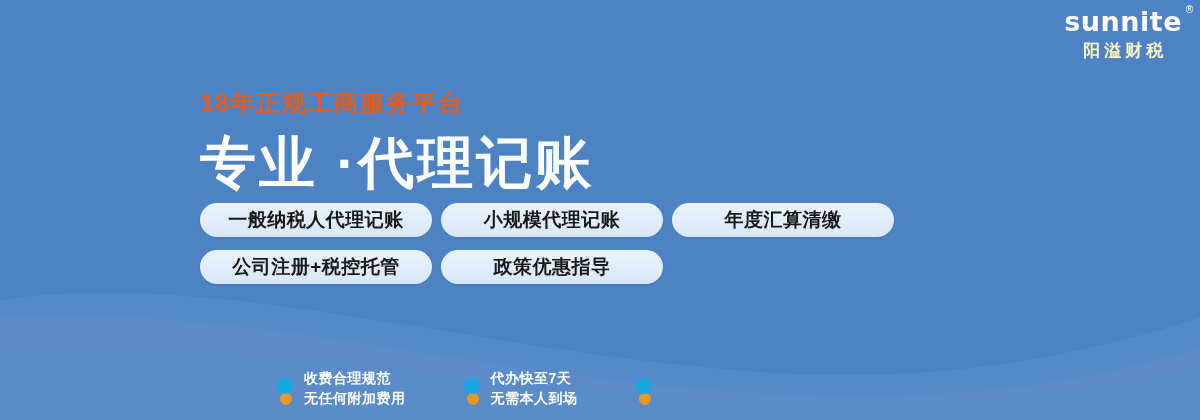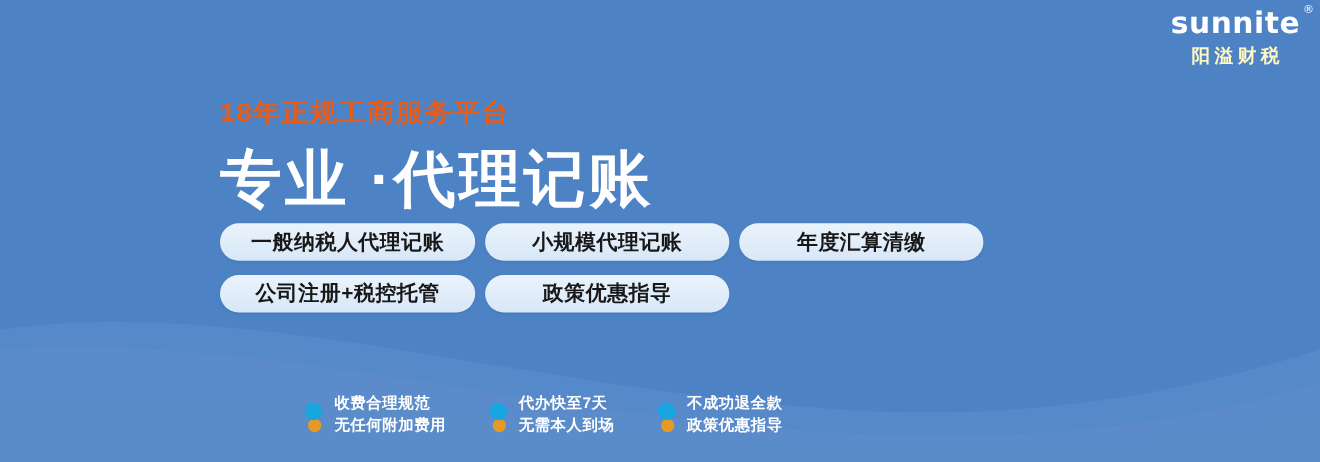--- a/index.html
+++ b/index.html
@@ -95,24 +95,24 @@
     color:#181818;
     font-size:19px;
     font-weight:bold;
     letter-spacing:0.5px;
     white-space:nowrap;
     box-shadow:0 1px 2px rgba(20,50,90,0.14);
   }
   
   .features {
     position:absolute;
-    left:276px; top:357px;
+    left:276px; top:369px;
     display:flex;
     align-items:center;
-    gap:38px;
+    gap:57px;
   }
   .feature {
     display:flex;
     align-items:center;
     gap:8px;
   }
   .feature-icon {
     position:relative;
     width:20px; height:32px;
     flex:0 0 20px;
@@ -190,20 +190,16 @@
     </div>
 
     <div class="feature">
       <span class="feature-icon">
         <svg viewBox="0 0 20 32" width="20" height="32">
           <path d="M10,20 C13.3,20 16,22.5 16,25.8 C16,29.5 12.5,32 10,32 C7.5,32 4,29.5 4,25.8 C4,22.5 6.7,20 10,20 Z" fill="#e79a23"></path>
           <circle cx="9" cy="13" r="8" fill="#18a6e0"></circle>
           <path d="M13.5,5.8 A8,8 0 0 1 13.5,20.2 A8,8 0 0 0 13.5,5.8 Z" fill="#ffffff"></path>
         </svg>
       </span>
-      <span class="feature-text">
-        <div>不成功退全款</div>
-        <div>政策优惠指导</div>
-      </span>
     </div>
 
   </div>
 </div>
 
 </body></html>

